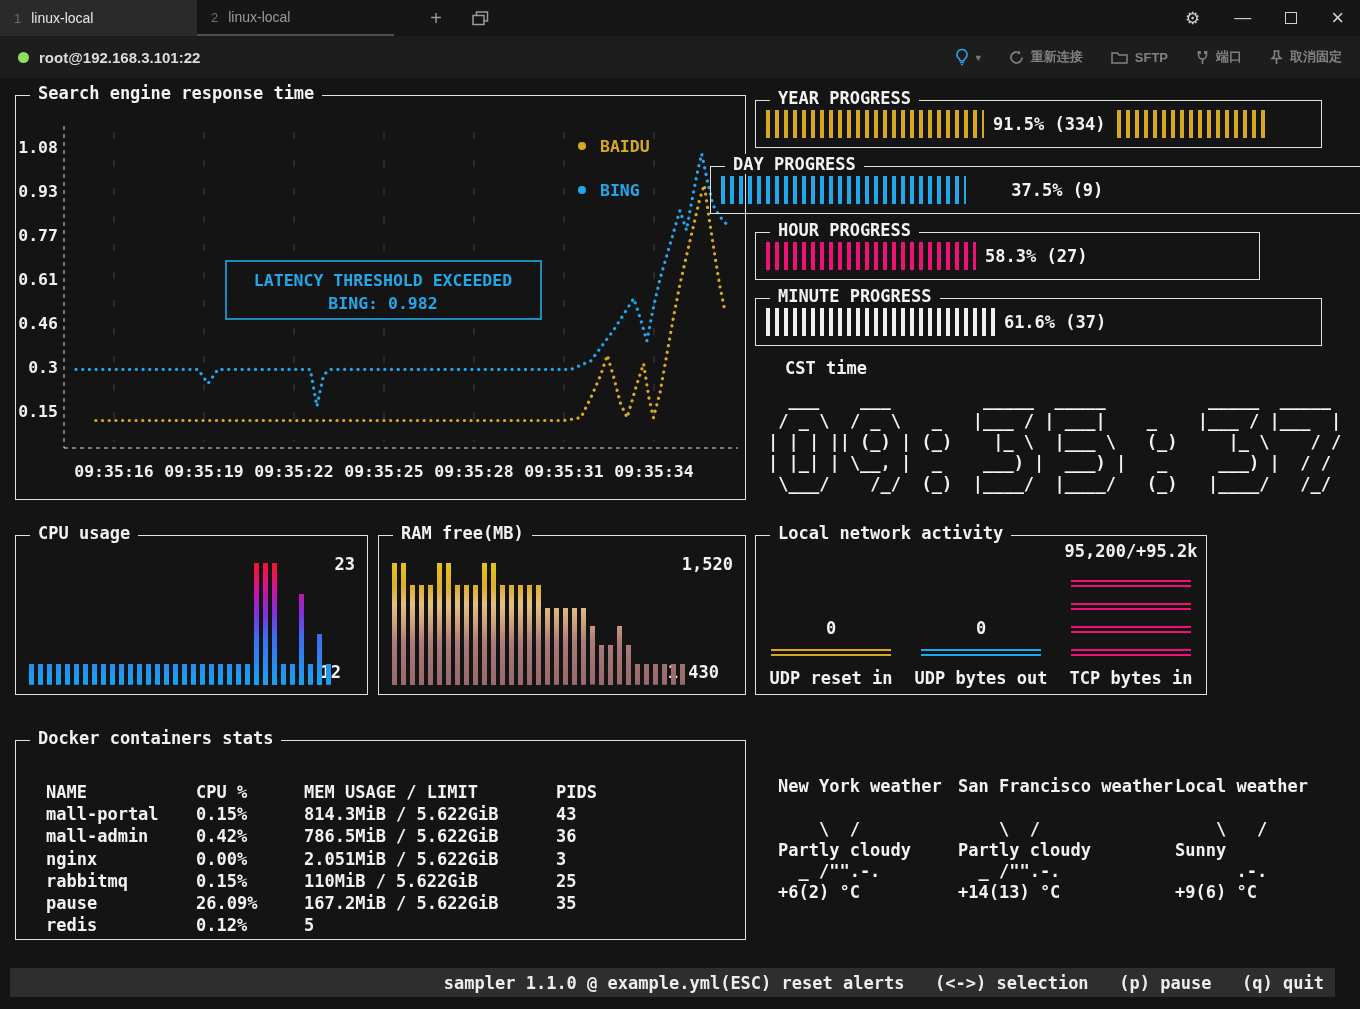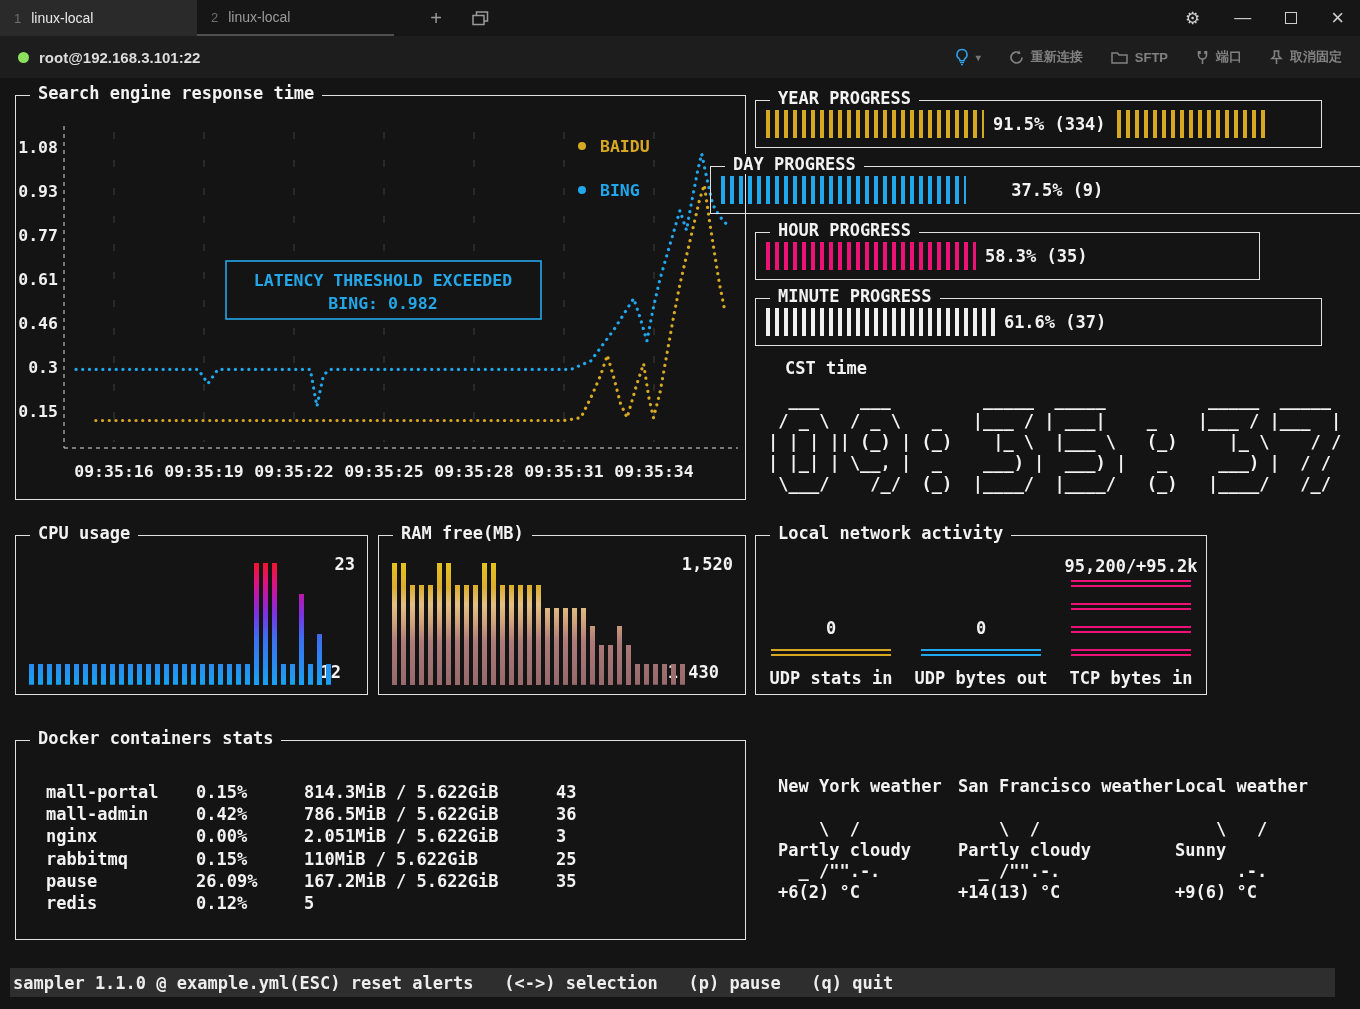--- a/index.html
+++ b/index.html
@@ -50,21 +50,21 @@
   
   .dtable { position:absolute; left:30px; top:40px; }
   .drow { display:grid; grid-template-columns:150px 108px 252px 60px; line-height:22.2px; white-space:pre; }
   
   pre { font-family:"DejaVu Sans Mono", monospace; font-weight:bold; font-size:17px; line-height:21px; color:#f2f2f2; }
   .wcol { position:absolute; top:0; }
   .wtitle { white-space:pre; }
   .wcol pre { margin-top:23px; }
   
   .statusbar { position:absolute; left:10px; top:890px; width:1325px; height:29px; background:#2e2e2e;
-    display:flex; align-items:center; justify-content:flex-start; padding:0 3px; white-space:pre; color:#ededed; }
+    display:flex; align-items:center; justify-content:flex-end; padding:0 11px; white-space:pre; color:#ededed; }
 </style>
 </head>
 <body>
 
 <div id="app">
 
   <div class="titlebar">
     <div class="tab active">
       <span class="tabnum">1</span>
       <span>linux-local</span>
@@ -178,21 +178,21 @@
       <span class="tbox-title">DAY PROGRESS</span>
       <div class="gauge">
           <div class="gfill" style="width: 37.5%; background-image: repeating-linear-gradient(90deg, rgb(33, 167, 238) 0px, rgb(33, 167, 238) 4px, transparent 4px, transparent 9px);"></div>
           <span class="gtext" style="left: 43%;">37.5% (9)</span>
         </div>
     </div>
     <div class="tbox" style="left:755px; top:154px; width:505px; height:48px;">
       <span class="tbox-title">HOUR PROGRESS</span>
       <div class="gauge">
           <div class="gfill" style="width: 58.3%; background-image: repeating-linear-gradient(90deg, rgb(238, 18, 119) 0px, rgb(238, 18, 119) 4px, transparent 4px, transparent 9px);"></div>
-          <span class="gtext" style="left: 43.5%;">58.3% (35)</span>
+          <span class="gtext" style="left: 43.5%;">58.3% (27)</span>
         </div>
     </div>
     <div class="tbox" style="left:755px; top:220px; width:567px; height:48px;">
       <span class="tbox-title">MINUTE PROGRESS</span>
       <div class="gauge">
           <div class="gfill" style="width: 61.6%; background-image: repeating-linear-gradient(90deg, rgb(240, 240, 240) 0px, rgb(240, 240, 240) 4px, transparent 4px, transparent 9px);"></div>
           <span class="gtext" style="left: 42%;">61.6% (37)</span>
         </div>
     </div>
 
@@ -285,41 +285,42 @@
           <div class="bar" style="height: 17%; background-image: linear-gradient(to top, rgb(151, 105, 108) 0%, rgb(171, 122, 121) 35%, rgb(208, 164, 124) 52%, rgb(228, 192, 131) 66%, rgb(220, 174, 46) 80%, rgb(227, 195, 28) 100%); background-size: 100% 122px;"></div>
         </div>
     </div>
 
     <div class="tbox" style="left:755px; top:457px; width:452px; height:160px;">
       <span class="tbox-title">Local network activity</span>
       <div class="netcols" id="netcols">
           <div class="netcol">
             <div class="nval" style="top: 82px;">0</div>
             <div class="dline" style="top: 113px; border-color: rgb(215, 168, 33);"></div>
-            <div class="nlabel">UDP stats in</div>
+            <div class="nlabel">UDP reset in</div>
           </div>
           <div class="netcol">
             <div class="nval" style="top: 82px;">0</div>
             <div class="dline" style="top: 113px; border-color: rgb(33, 167, 238);"></div>
             <div class="nlabel">UDP bytes out</div>
           </div>
           <div class="netcol">
-            <div class="nval" style="top: 20px;">95,200/+95.2k</div>
+            <div class="nval" style="top: 5px;">95,200/+95.2k</div>
             <div class="dline" style="top: 44px; border-color: rgb(238, 18, 119);"></div>
             <div class="dline" style="top: 67px; border-color: rgb(238, 18, 119);"></div>
             <div class="dline" style="top: 90px; border-color: rgb(238, 18, 119);"></div>
             <div class="dline" style="top: 113px; border-color: rgb(238, 18, 119);"></div>
             <div class="nlabel">TCP bytes in</div>
           </div>
         </div>
     </div>
 
     <div class="tbox" style="left:15px; top:662px; width:731px; height:200px;">
       <span class="tbox-title">Docker containers stats</span>
       <div class="dtable" id="docker-body">
+          <div class="drow"><span>NAME</span><span>CPU %</span><span>MEM USAGE / LIMIT</span><span>PIDS</span></div>
           <div class="drow"><span>mall-portal</span><span>0.15%</span><span>814.3MiB / 5.622GiB</span><span>43</span></div>
           <div class="drow"><span>mall-admin</span><span>0.42%</span><span>786.5MiB / 5.622GiB</span><span>36</span></div>
           <div class="drow"><span>nginx</span><span>0.00%</span><span>2.051MiB / 5.622GiB</span><span>3</span></div>
           <div class="drow"><span>rabbitmq</span><span>0.15%</span><span>110MiB / 5.622GiB</span><span>25</span></div>
           <div class="drow"><span>pause</span><span>26.09%</span><span>167.2MiB / 5.622GiB</span><span>35</span></div>
           <div class="drow"><span>redis</span><span>0.12%</span><span>5</span></div>
         </div>
     </div>
 
     <div style="position:absolute; left:760px; top:698px; width:562px; height:140px;" id="weather">

